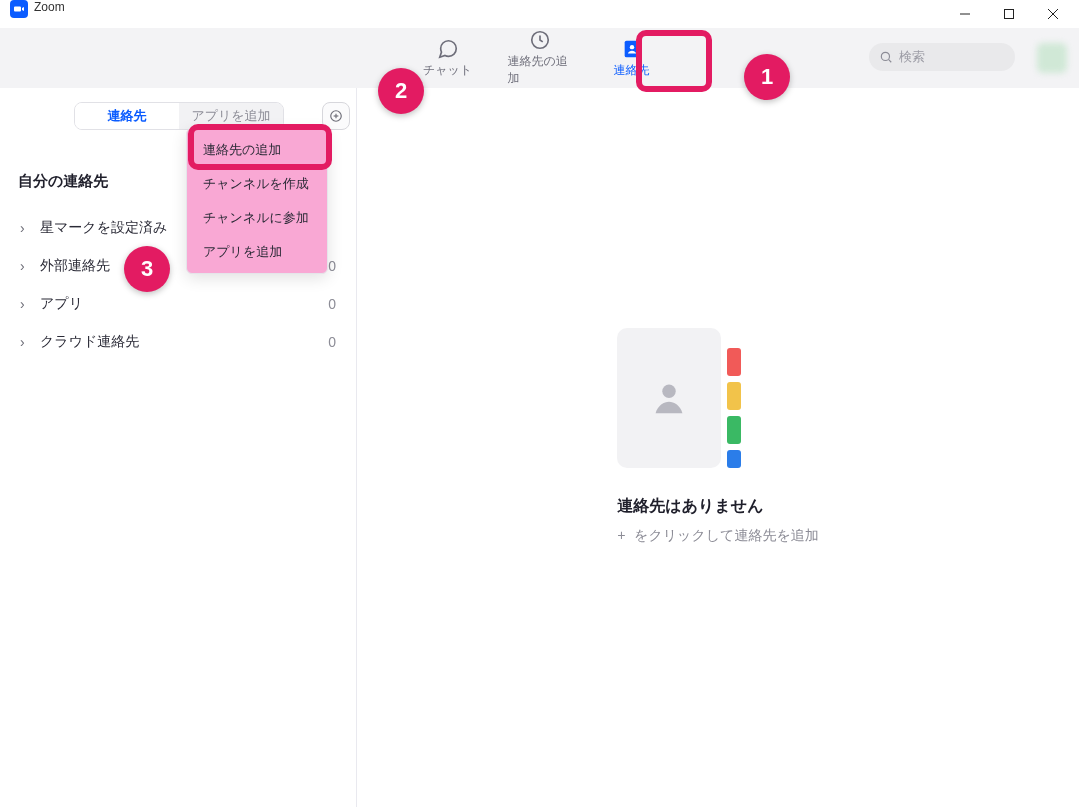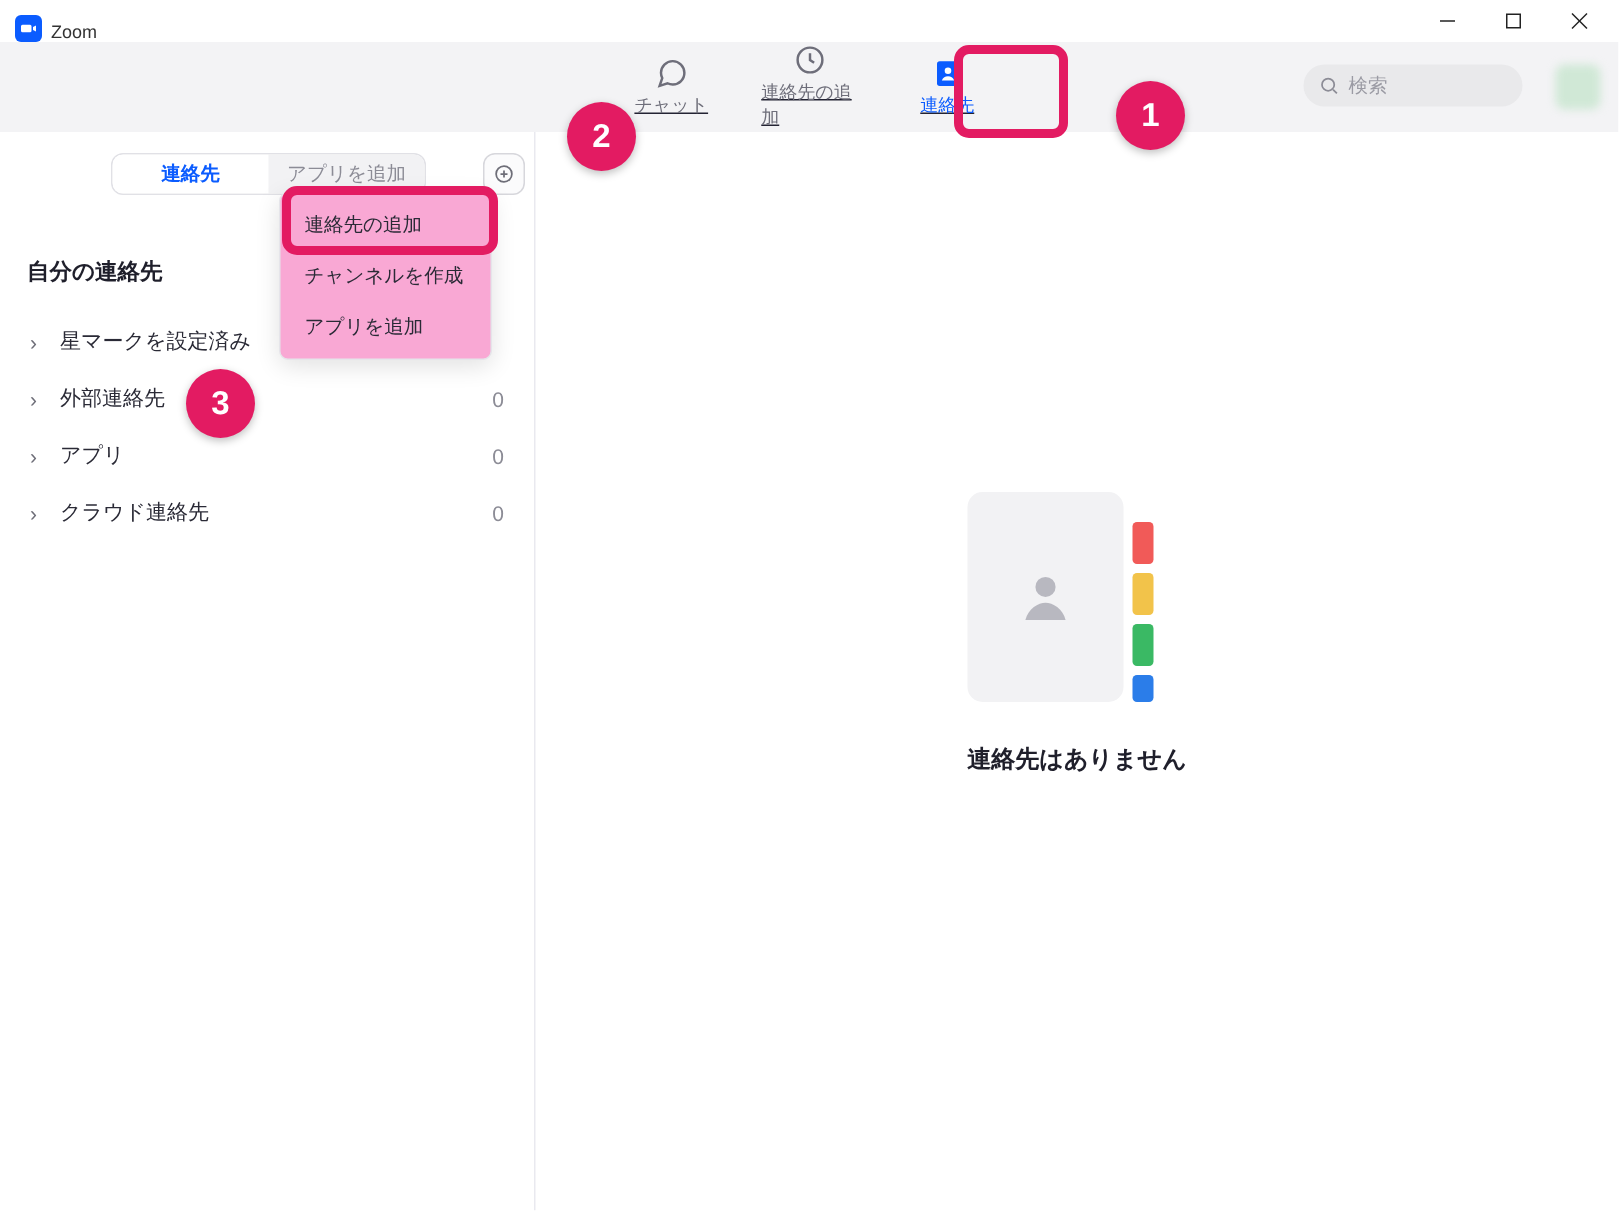--- a/index.html
+++ b/index.html
@@ -11,21 +11,21 @@
   font-size: 13px;
   color: #232333;
   background: #ffffff;
   overflow: hidden;
 }
 
 
 .titlebar {
   height: 28px;
   display: flex;
-  align-items: flex-end;
+  align-items: flex-start;
   padding: 0 4px;
   background: #ffffff;
 }
 .titlebar .app-icon {
   width: 18px;
   height: 18px;
   background: #0b5cff;
   border-radius: 4px;
   margin-left: 6px;
   margin-right: 6px;
@@ -49,21 +49,20 @@
 }
 .nav-center {
   position: absolute;
   left: 50%;
   top: 0;
   transform: translateX(-50%);
   height: 60px;
   display: flex;
   align-items: center;
   gap: 28px;
-  text-decoration: underline;
 }
 .nav-item {
   display: flex;
   flex-direction: column;
   align-items: center;
   justify-content: center;
   gap: 2px;
   width: 64px;
   color: #6e6e7a;
   position: relative;
@@ -335,20 +334,21 @@
       <svg viewBox="0 0 24 24" fill="none" stroke="#6e6e78" stroke-width="2">
           <circle cx="12" cy="12" r="9"></circle>
           <line x1="12" y1="8" x2="12" y2="16"></line>
           <line x1="8" y1="12" x2="16" y2="12"></line>
         </svg>
     </div>
 
     <div class="dropdown">
       <div class="dropdown-item">連絡先の追加</div>
       <div class="dropdown-item">チャンネルを作成</div>
+      <div class="dropdown-item">チャンネルに参加</div>
       <div class="dropdown-item">アプリを追加</div>
     </div>
 
     <div class="section-title">自分の連絡先</div>
 
     <div class="cat-list">
       <div class="cat-row">
         <span class="chev">›</span>
         <span class="label">星マークを設定済み</span>
         <span class="cnt"></span>
@@ -379,20 +379,21 @@
               <circle cx="12" cy="8.5" r="3.5"></circle>
               <path d="M5 20c1-4 4.5-6 7-6s6 2 7 6z"></path>
             </svg>
         </div>
         <div class="color-tab ct-red"></div>
         <div class="color-tab ct-yellow"></div>
         <div class="color-tab ct-green"></div>
         <div class="color-tab ct-blue"></div>
       </div>
       <div class="empty-title">連絡先はありません</div>
+      <div class="empty-sub">+ をクリックして連絡先を追加</div>
     </div>
   </div>
 </div>
 
 <div class="highlight-box hl-contacts"></div>
 <div class="highlight-box hl-addcontact"></div>
 <div class="step-badge step1">1</div>
 <div class="step-badge step2">2</div>
 <div class="step-badge step3">3</div>
 

